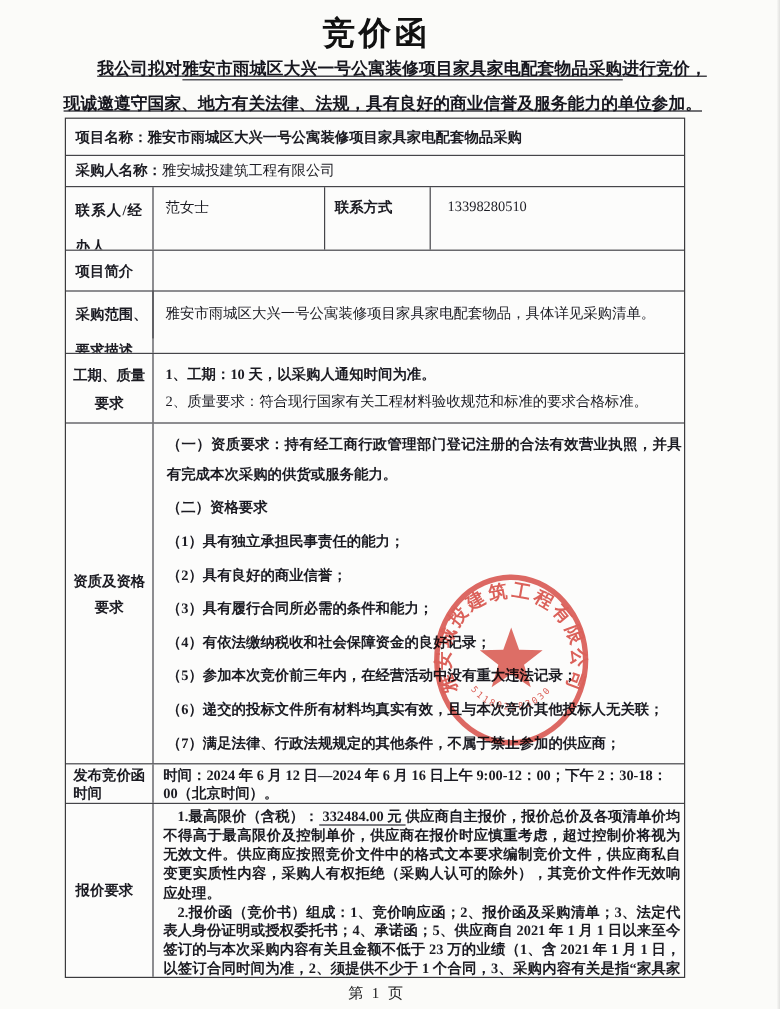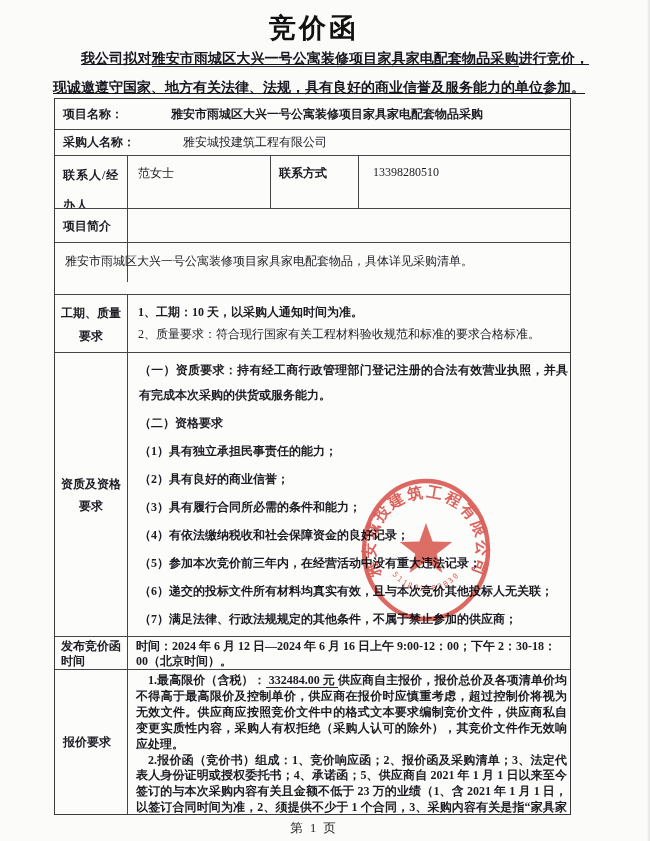--- a/index.html
+++ b/index.html
@@ -40,21 +40,21 @@
   .t-row { display: flex; border-top: 1.2px solid #45454a; }
   .t-row:first-child { border-top: none; }
   .cell { overflow: hidden; }
   .label-cell {
     width: 73px; flex: 0 0 73px;
     border-right: 1.2px solid #45454a;
     font-weight: bold;
     padding: 6px 4px 0 8px;
   }
   .value-cell { flex: 1 1 auto; padding: 6px 4px 0 10px; }
-  .full-cell  { flex: 1 1 auto; padding: 0 4px 0 8px; display: flex; align-items: center; gap: 48px; }
+  .full-cell  { flex: 1 1 auto; padding: 0 4px 0 8px; display: flex; align-items: center; }
   .bold { font-weight: bold; }
   .reg  { font-weight: normal; }
 
   
   .r-project   { height: 30px; }
   .r-purchaser { height: 26px; }
   .r-contact   { height: 53px; }
   .r-brief     { height: 34px; flex-direction: column; }
   .r-scope     { height: 52px; }
   .r-schedule  { height: 58px; }
@@ -127,20 +127,24 @@
     <div class="cell c2">范女士</div>
     <div class="cell c3">联系方式</div>
     <div class="cell c4">13398280510</div>
   </div>
 
   <div class="t-row r-brief">
     <div class="cell label-cell">项目简介</div>
   </div>
 
   <div class="t-row r-scope">
+    <div class="cell label-cell">
+      <div>采购范围、</div>
+      <div>要求描述</div>
+    </div>
     <div class="cell value-cell reg">雅安市雨城区大兴一号公寓装修项目家具家电配套物品，具体详见采购清单。</div>
   </div>
 
   <div class="t-row r-schedule">
     <div class="cell label-cell">
       <div>工期、质量</div>
       <div>要求</div>
     </div>
     <div class="cell value-cell">
       <div class="bold">1、工期：10 天，以采购人通知时间为准。</div>

